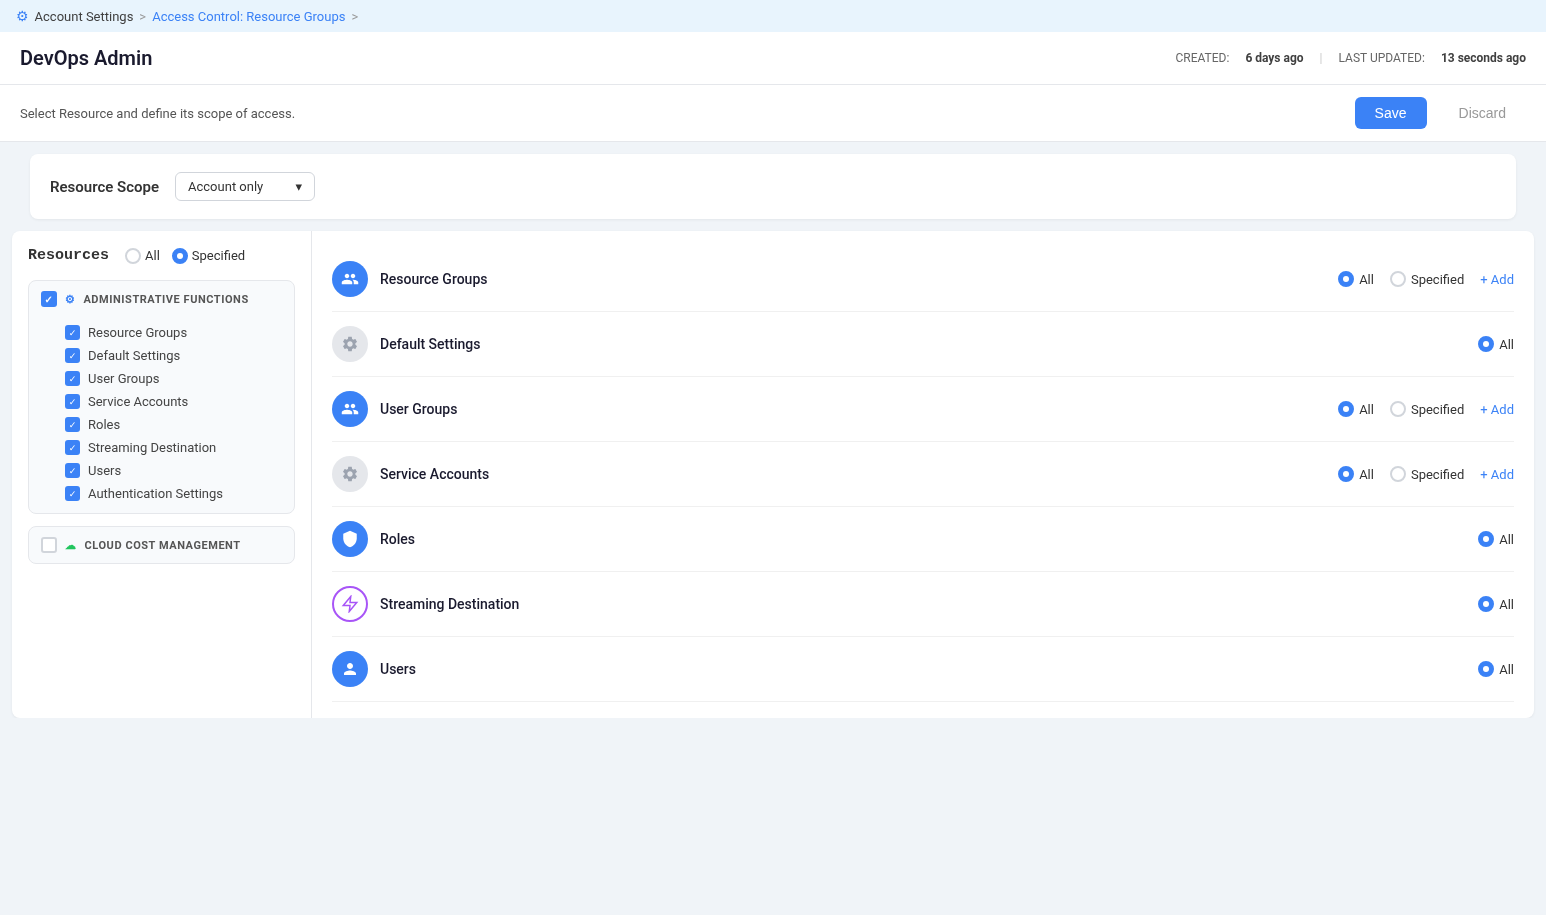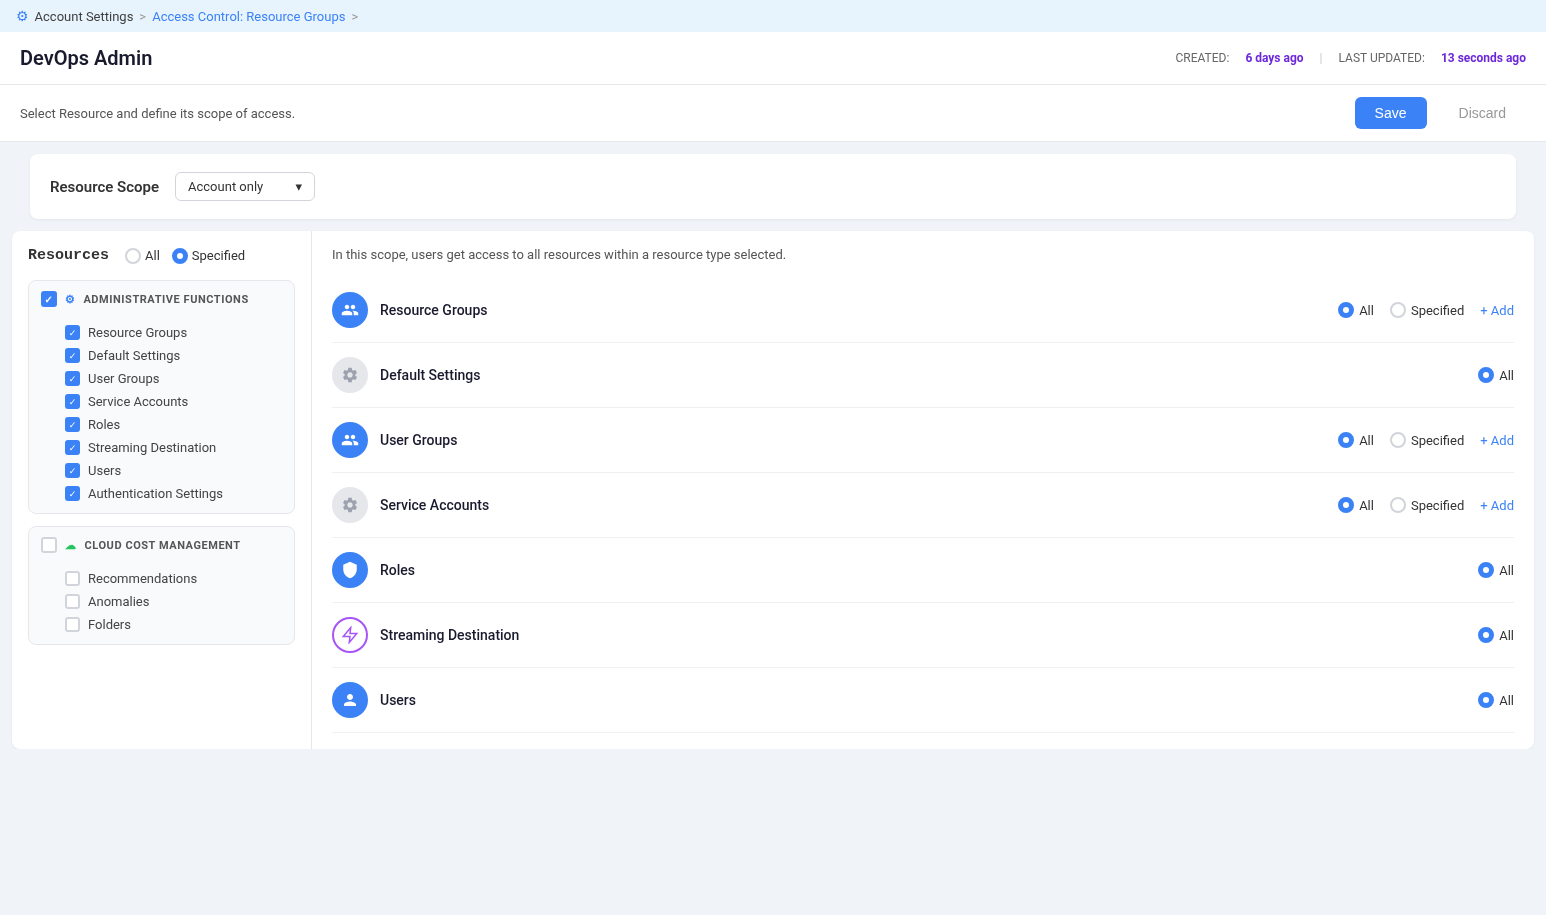--- a/index.html
+++ b/index.html
@@ -24,21 +24,21 @@
       background: #fff;
       padding: 14px 20px;
       display: flex;
       align-items: center;
       justify-content: space-between;
       border-bottom: 1px solid #e5e7eb;
     }
     .page-title { font-size: 20px; font-weight: 600; color: #1a1a2e; }
     .page-meta { font-size: 12px; color: #666; display: flex; gap: 16px; }
     .page-meta span { display: flex; gap: 16px; }
-    .page-meta strong { color: #6d28d9; }
+    .page-meta strong { color: #404040; }
     .meta-divider { color: #ccc; }
 
     
     .action-bar {
       background: #fff;
       padding: 12px 20px;
       display: flex;
       align-items: center;
       justify-content: space-between;
       border-bottom: 1px solid #e5e7eb;
@@ -319,39 +319,24 @@
         </div>
       </div>
     </div>
 
     <div class="category-group">
       <div class="category-header">
         <div class="checkbox-empty"></div>
         <span style="color:#22c55e;">☁</span>
         <span>CLOUD COST MANAGEMENT</span>
       </div>
-      <div class="category-items">
-        <div class="category-item">
-          <div class="item-checkbox-empty"></div>
-          <span>Recommendations</span>
-        </div>
-        <div class="category-item">
-          <div class="item-checkbox-empty"></div>
-          <span>Anomalies</span>
-        </div>
-        <div class="category-item">
-          <div class="item-checkbox-empty"></div>
-          <span>Folders</span>
-        </div>
-      </div>
     </div>
   </div>
 
   <div class="right-panel">
-    <p class="scope-description">In this scope, users get access to all resources within a resource type selected.</p>
 
     <div class="resource-row">
       <div class="resource-icon-circle icon-blue">
         <svg width="18" height="18" viewBox="0 0 24 24" fill="currentColor">
             <path d="M16 11c1.66 0 2.99-1.34 2.99-3S17.66 5 16 5c-1.66 0-3 1.34-3 3s1.34 3 3 3zm-8 0c1.66 0 2.99-1.34 2.99-3S9.66 5 8 5C6.34 5 5 6.34 5 8s1.34 3 3 3zm0 2c-2.33 0-7 1.17-7 3.5V19h14v-2.5c0-2.33-4.67-3.5-7-3.5zm8 0c-.29 0-.62.02-.97.05 1.16.84 1.97 1.97 1.97 3.45V19h6v-2.5c0-2.33-4.67-3.5-7-3.5z"></path>
           </svg>
       </div>
       <span class="resource-name">Resource Groups</span>
       <div class="resource-options">
         <label class="radio-all">

